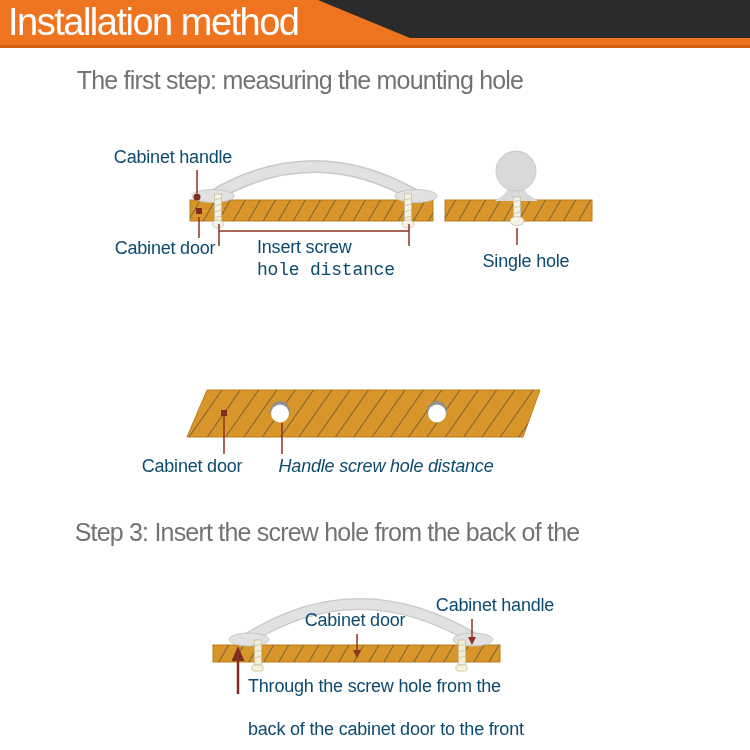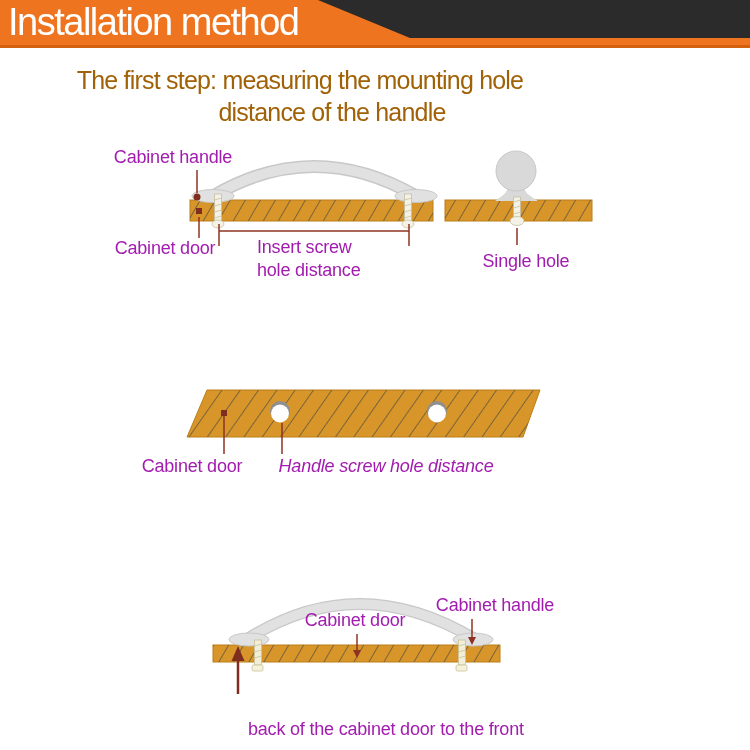--- a/index.html
+++ b/index.html
@@ -14,38 +14,38 @@
     position:absolute; left:0; top:0; width:750px; height:48px; background:#2B2B2B;
     clip-path:polygon(318px 0px, 750px 0px, 750px 38px, 410px 38px);
   }
   .header-title {
     position:absolute; left:8px; top:0; height:45px; display:flex; align-items:center;
     color:#ffffff; font-size:38px; letter-spacing:-1.5px; white-space:nowrap;
   }
   
   .h-line {
     position:absolute; transform:translateX(-50%);
-    font-size:25px; color:#a16207; letter-spacing:-0.8px; white-space:nowrap;
+    font-size:25px; color:#737373; letter-spacing:-0.8px; white-space:nowrap;
   }
   .s1l1 { left:300px; top:66px; }
   .s1l2 { left:332px; top:98px; }
   .s2l1 { left:293px; top:314px; }
   .s2l2 { left:288px; top:346px; }
   .s3l1 { left:327px; top:518px; }
   .s3l2 { left:340px; top:550px; }
   
   .lbl {
-    position:absolute; font-size:18px; color:#a21caf;
+    position:absolute; font-size:18px; color:#0c4a6e;
     letter-spacing:-0.2px; white-space:nowrap;
   }
   .c { transform:translateX(-50%); }
   .lbl-s1-handle   { left:173px; top:147px; }
   .lbl-s1-door     { left:165px; top:238px; }
   .lbl-s1-dist1    { left:257px; top:237px; }
-  .lbl-s1-dist2    { left:257px; top:260px; }
+  .lbl-s1-dist2    { left:257px; top:260px;font-family:Liberation Mono, monospace; }
   .lbl-s1-single   { left:526px; top:251px; }
   .lbl-s2-door     { left:192px; top:456px; }
   .lbl-s2-dist     { left:386px; top:456px;font-style:italic; }
   .lbl-s3-handle   { left:495px; top:595px; }
   .lbl-s3-door     { left:355px; top:610px; }
   .lbl-s3-through1 { left:248px; top:676px; }
   .lbl-s3-through2 { left:248px; top:699px;margin-top:20px; }
   
   .diag { position:absolute; left:0; }
   .diag1 { top:140px; }
@@ -57,21 +57,20 @@
 
 <div class="page">
 
   <div class="header">
     <div class="header-wedge"></div>
     <div class="header-edge"></div>
     <div class="header-title">Installation method</div>
   </div>
 
   <div class="h-line s1l1">The first step: measuring the mounting hole</div>
-  <div class="h-line s1l2">distance of the handle</div>
 
   <svg class="diag diag1" width="750" height="135" viewBox="0 140 750 135">
     <defs>
       <pattern id="h1" patternUnits="userSpaceOnUse" width="13" height="13" patternTransform="rotate(30)">
         <line x1="0" y1="0" x2="0" y2="13" stroke="#6A5C3C" stroke-width="2" opacity="0.85"></line>
       </pattern>
     </defs>
     <g>
       <rect x="190" y="200" width="243" height="21" fill="#D8952A" stroke="#BC7F16" stroke-width="1"></rect>
       <rect x="190" y="200" width="243" height="21" fill="url(#h1)"></rect>
@@ -143,20 +142,21 @@
     <g stroke="#8E3322" stroke-width="1.5">
       <rect x="221" y="410" width="6" height="6" fill="#7E2D1E" stroke="none"></rect>
       <line x1="224" y1="416" x2="224" y2="454"></line>
       <line x1="282" y1="423" x2="282" y2="454"></line>
     </g>
   </svg>
 
   <div class="lbl c lbl-s2-door">Cabinet door</div>
   <div class="lbl c lbl-s2-dist">Handle screw hole distance</div>
 
+  <div class="h-line s3l1">Step 3: Insert the screw hole from the back of the</div>
 
   <svg class="diag diag3" width="750" height="120" viewBox="0 590 750 120">
     <defs>
       <pattern id="h3" patternUnits="userSpaceOnUse" width="13" height="13" patternTransform="rotate(30)">
         <line x1="0" y1="0" x2="0" y2="13" stroke="#6A5C3C" stroke-width="2" opacity="0.85"></line>
       </pattern>
     </defs>
     <g>
       <rect x="213" y="645" width="287" height="17" fill="#D8952A" stroke="#BC7F16" stroke-width="1"></rect>
       <rect x="213" y="645" width="287" height="17" fill="url(#h3)"></rect>
@@ -184,15 +184,16 @@
       <polygon points="468,637 476,637 472,645" fill="#8E3322" stroke="none"></polygon>
       <line x1="357" y1="634" x2="357" y2="650"></line>
       <polygon points="353,650 361,650 357,658" fill="#8E3322" stroke="none"></polygon>
       <line x1="238" y1="658" x2="238" y2="694" stroke-width="2.5" stroke="#7E2D1E"></line>
       <polygon points="231.5,661 244.5,661 238,646" fill="#7E2D1E" stroke="none"></polygon>
     </g>
   </svg>
 
   <div class="lbl c lbl-s3-handle">Cabinet handle</div>
   <div class="lbl c lbl-s3-door">Cabinet door</div>
+  <div class="lbl lbl-s3-through1">Through the screw hole from the</div>
   <div class="lbl lbl-s3-through2">back of the cabinet door to the front</div>
 
 </div>
 
 </body></html>

